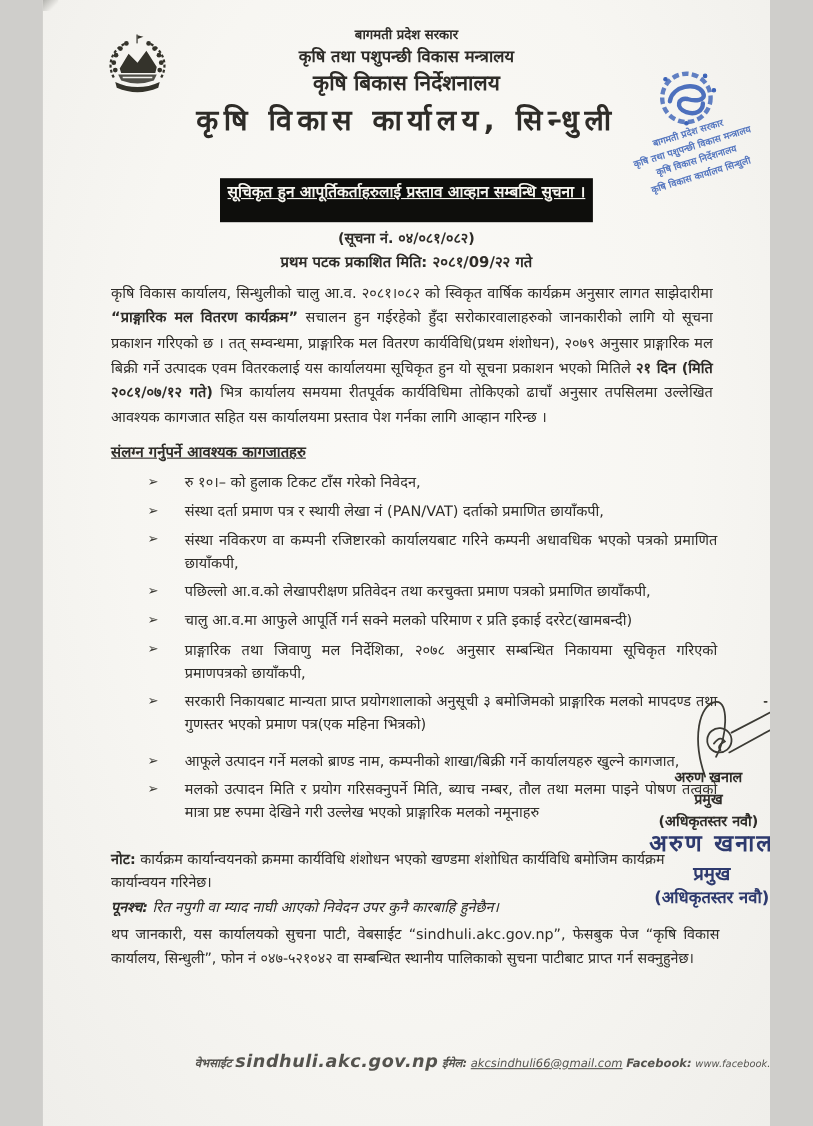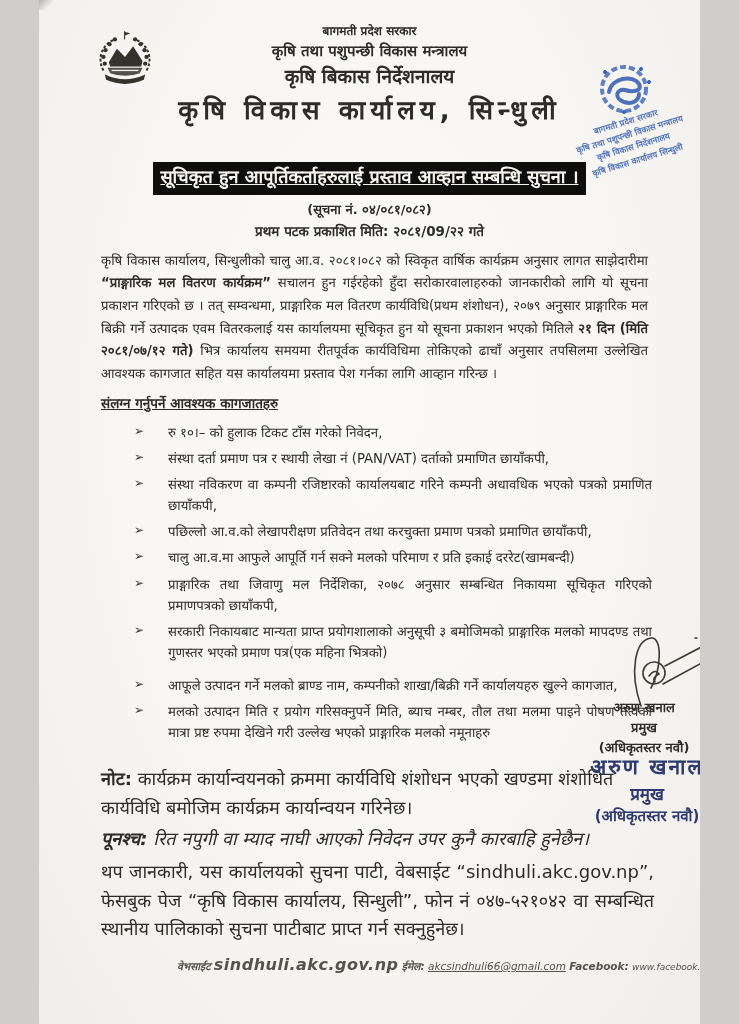--- a/index.html
+++ b/index.html
@@ -31,22 +31,22 @@
   }
   .stamp-lines div {
     font-size: 8.5px; font-weight: bold; color: #3b62b7;
     white-space: nowrap; line-height: 1.55; opacity: .85;
   }
   
   .notice-head { text-align: center; margin-top: 34px; }
   .notice-title {
     display: inline-block;
     background: #0e0e0c; color: #f6f5ef;
-    font-size: 18px; font-weight: bold;
-    padding: 2px 7px 7px;
+    font-size: 14px; font-weight: bold;
+    padding: 2px 7px 19px;
     text-decoration: underline;
   }
   .notice-number { font-size: 13px; font-weight: bold; margin-top: 5px; }
   .notice-published { font-size: 13.5px; font-weight: bold; margin-top: 4px; }
   
   .body-para {
     margin: 10px 52px 0 62px;
     font-size: 13.2px; line-height: 1.72;
     text-align: justify;
   }
@@ -65,21 +65,21 @@
     font-size: 13.2px; line-height: 1.6;
     margin-bottom: 5px;
     text-align: justify;
   }
   .doc-item .marker {
     position: absolute; left: 0; top: 0;
     font-size: 12px; color: #3a3933;
   }
   .doc-gap { margin-top: 12px; }
   
-  .notes { margin: 22px 46px 0 62px; font-size: 18px; line-height: 1.6; }
+  .notes { margin: 22px 46px 0 62px; font-size: 13px; line-height: 1.6; }
   .note-line { margin-top: 2px; }
   .ps-line { font-style: italic; margin-top: 2px; }
   .info-line { margin-top: 4px; text-align: justify; }
   
   .sig-scribble { position: absolute; left: 560px; top: 632px; }
   .sig-block {
     position: absolute; left: 515px; top: 698px; width: 180px;
     text-align: center; font-size: 13px; font-weight: bold; line-height: 1.55;
   }
   .stamp-block {

